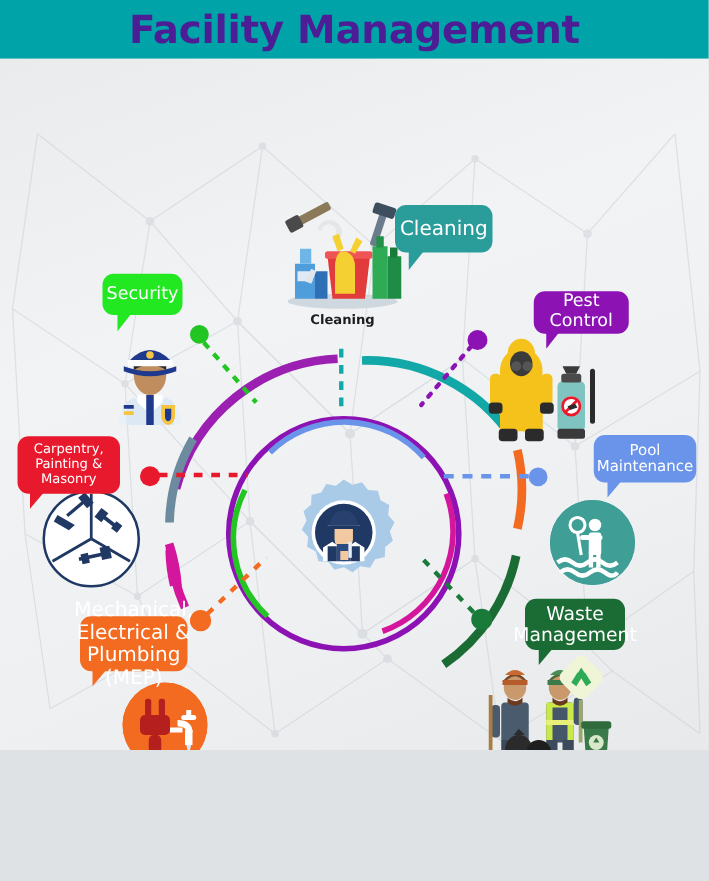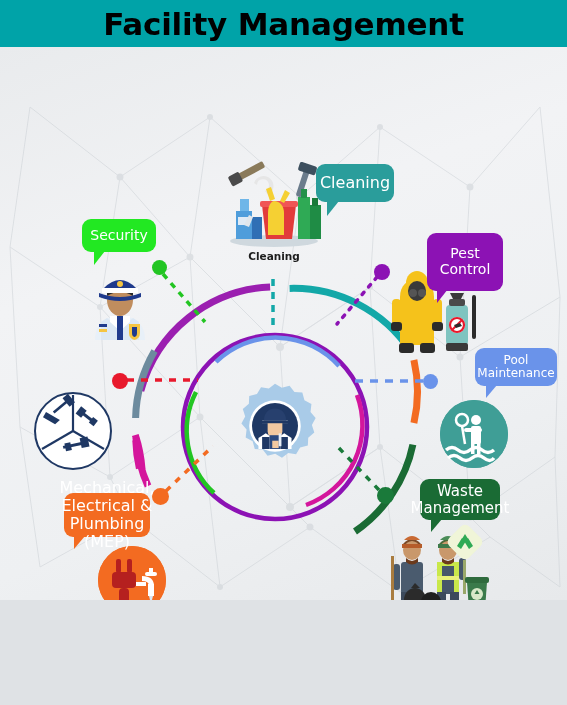--- a/index.html
+++ b/index.html
@@ -11,21 +11,21 @@
     position:relative;
   }
 
   
   .header{
     position:absolute;left:0;top:0;width:567px;height:47px;
     background:#00a3a8;
     display:flex;align-items:center;justify-content:center;
   }
   .header-title{
-    color:#000000;font-size:31px;font-weight:bold;letter-spacing:-0.2px;
+    color:#4c1d95;font-size:31px;font-weight:bold;letter-spacing:-0.2px;
     font-family:"DejaVu Sans",sans-serif;
   }
 
   
   .card{
     position:absolute;left:0;top:47px;width:567px;height:553px;
     background:linear-gradient(160deg,#e9ebed 0%,#f2f3f5 35%,#eef0f2 70%,#e7e9eb 100%);
     overflow:hidden;
   }
   .net{position:absolute;left:0;top:0;width:567px;height:553px;opacity:.5;}
@@ -53,27 +53,27 @@
     line-height:1.12;
     padding:4px 9px;
     box-sizing:border-box;
   }
   .bubble .tail{
     position:absolute;width:0;height:0;
     border-style:solid;
   }
 
   
-  #b-security{left:82px;top:172px;width:74px;height:33px;background:#22e822;font-size:14px;}
+  #b-security{left:82px;top:172px;width:64px;height:33px;background:#22e822;font-size:14px;}
   #b-security .tail{left:12px;bottom:-13px;border-width:14px 11px 0 0;border-color:#22e822 transparent transparent transparent;}
 
   #b-cleaning{left:316px;top:117px;width:78px;height:38px;background:#2a9d9b;font-size:16px;}
   #b-cleaning .tail{left:11px;bottom:-14px;border-width:15px 12px 0 0;border-color:#2a9d9b transparent transparent transparent;}
 
-  #b-pest{left:427px;top:186px;width:76px;height:58px;background:#8c12b4;font-size:14px;}
+  #b-pest{left:427px;top:186px;width:76px;height:34px;background:#8c12b4;font-size:14px;}
   #b-pest .tail{left:10px;bottom:-12px;border-width:14px 11px 0 0;border-color:#8c12b4 transparent transparent transparent;}
 
   #b-pool{left:475px;top:301px;width:82px;height:38px;background:#6a93ea;font-size:12px;align-items:center;}
   #b-pool .tail{left:11px;bottom:-12px;border-width:13px 11px 0 0;border-color:#6a93ea transparent transparent transparent;}
 
   #b-waste{left:420px;top:432px;width:80px;height:41px;background:#1a6b34;font-size:15px;}
   #b-waste .tail{left:11px;bottom:-12px;border-width:13px 11px 0 0;border-color:#1a6b34 transparent transparent transparent;}
 
   #b-mep{left:64px;top:446px;width:86px;height:44px;background:#f36b21;font-size:16px;}
   #b-mep .tail{left:10px;bottom:-12px;border-width:13px 11px 0 0;border-color:#f36b21 transparent transparent transparent;}
@@ -437,14 +437,18 @@
   <div class="bubble" id="b-waste">
     <span>Waste Management</span>
     <span class="tail"></span>
   </div>
 
   <div class="bubble" id="b-mep">
     <span>Mechanical, Electrical &amp; Plumbing (MEP)</span>
     <span class="tail"></span>
   </div>
 
+  <div class="bubble" id="b-carpentry">
+    <span>Carpentry, Painting &amp; Masonry</span>
+    <span class="tail"></span>
+  </div>
 
 </div>
 
 </body></html>

